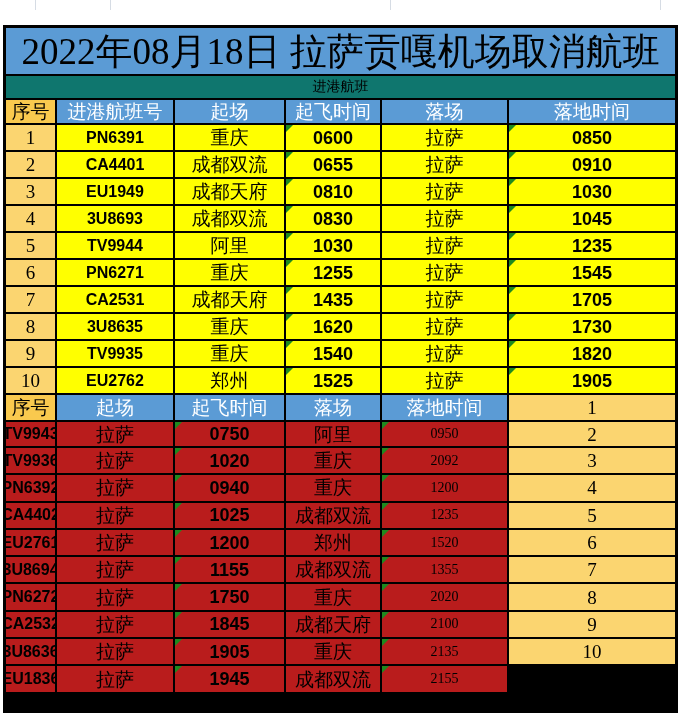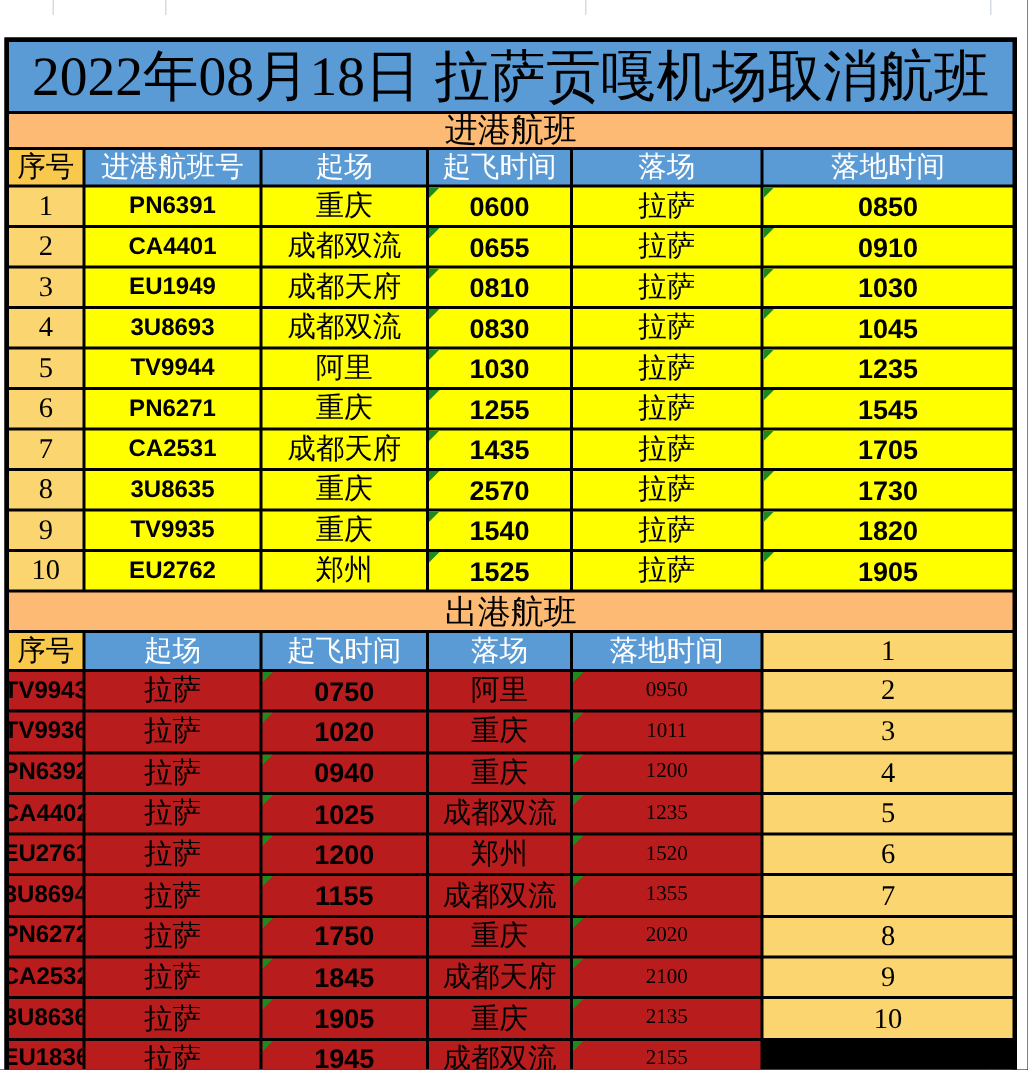--- a/index.html
+++ b/index.html
@@ -16,21 +16,21 @@
     border: 3px solid #000;
     background: #000;
     display: grid;
     grid-template-columns: 49px 116px 109px 94px 125px 1fr;
     grid-template-rows: 46px 22px 23px repeat(10, 25px) 25px 24px repeat(10, 1fr);
     gap: 2px;
   }
   .cell { display: flex; align-items: center; justify-content: center; line-height: 1; overflow: hidden; white-space: nowrap; }
   .span6 { grid-column: 1 / -1; }
   .title   { background: #5b9bd5; color: #000; font-size: 37px; }
-  .section { background: #fdba74; color: #000; font-size: 22px; }
+  .section { background: #0f766e; color: #000; font-size: 14px; }
   .hidx    { background: #f9c94e; color: #000; font-size: 19px; }
   .hblue   { background: #5b9bd5; color: #ffffff; font-size: 19px; }
   .idx     { background: #fbd570; color: #000; font-size: 19px; }
   .arr     { background: #ffff00; }
   .dep     { background: #b91c1c; }
   .flight  { font-family: "Liberation Sans", "DejaVu Sans", sans-serif; font-weight: 700; font-size: 16px; color: #000; }
   .city    { font-size: 19px; color: #000; }
   .timeb   { font-family: "Liberation Sans", "DejaVu Sans", sans-serif; font-weight: 700; font-size: 18px; color: #000; position: relative; }
   .times   { font-size: 14px; color: #000; position: relative; }
   .tri     { position: absolute; left: 0; top: 0; width: 0; height: 0;
@@ -150,21 +150,21 @@
   <div class="cell arr timeb">
       <i class="tri"></i>
       <span>1705</span>
     </div>
 
   <div class="cell idx">8</div>
   <div class="cell arr flight">3U8635</div>
   <div class="cell arr city">重庆</div>
   <div class="cell arr timeb">
       <i class="tri"></i>
-      <span>2570</span>
+      <span>1620</span>
     </div>
   <div class="cell arr city">拉萨</div>
   <div class="cell arr timeb">
       <i class="tri"></i>
       <span>1730</span>
     </div>
 
   <div class="cell idx">9</div>
   <div class="cell arr flight">TV9935</div>
   <div class="cell arr city">重庆</div>
@@ -184,21 +184,20 @@
   <div class="cell arr timeb">
       <i class="tri"></i>
       <span>1525</span>
     </div>
   <div class="cell arr city">拉萨</div>
   <div class="cell arr timeb">
       <i class="tri"></i>
       <span>1905</span>
     </div>
 
-  <div class="cell span6 section">出港航班</div>
 
   <div class="cell hidx">序号</div>
   <div class="cell hblue">起场</div>
   <div class="cell hblue">起飞时间</div>
   <div class="cell hblue">落场</div>
   <div class="cell hblue">落地时间</div>
 
   <div class="cell idx">1</div>
   <div class="cell dep flight">TV9943</div>
   <div class="cell dep city">拉萨</div>
@@ -215,21 +214,21 @@
   <div class="cell idx">2</div>
   <div class="cell dep flight">TV9936</div>
   <div class="cell dep city">拉萨</div>
   <div class="cell dep timeb">
       <i class="tri"></i>
       <span>1020</span>
     </div>
   <div class="cell dep city">重庆</div>
   <div class="cell dep times">
       <i class="tri"></i>
-      <span>1011</span>
+      <span>2092</span>
     </div>
 
   <div class="cell idx">3</div>
   <div class="cell dep flight">PN6392</div>
   <div class="cell dep city">拉萨</div>
   <div class="cell dep timeb">
       <i class="tri"></i>
       <span>0940</span>
     </div>
   <div class="cell dep city">重庆</div>

